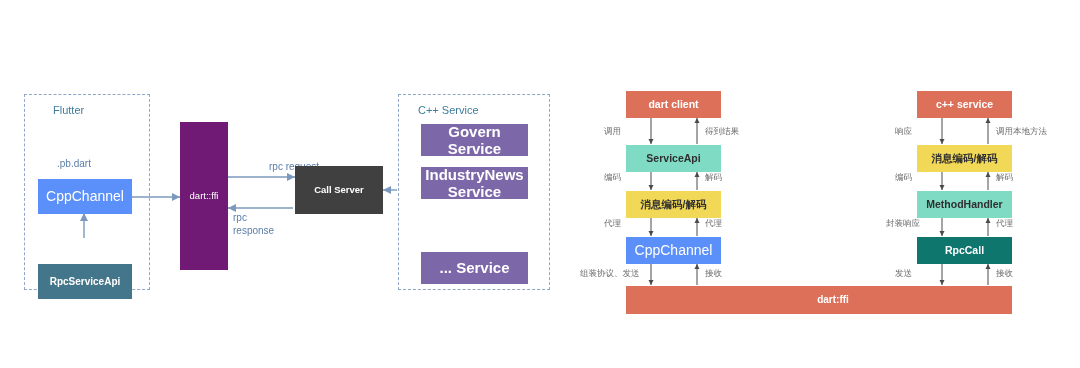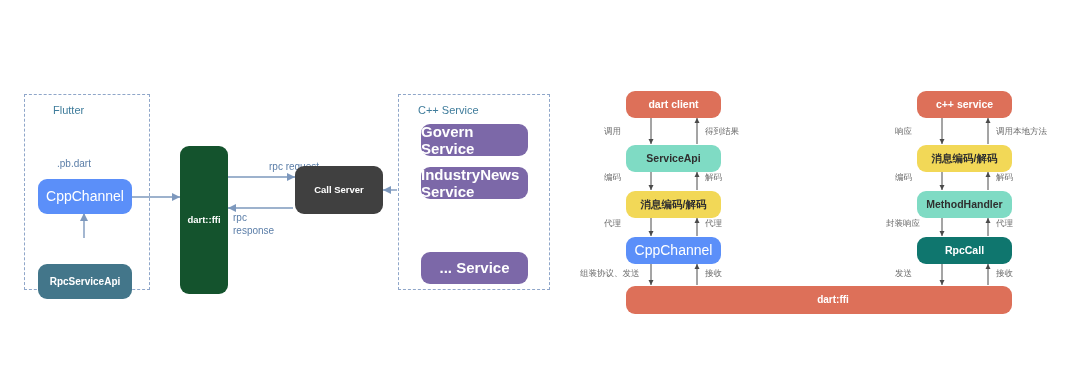--- a/index.html
+++ b/index.html
@@ -19,23 +19,23 @@
     left: 0; top: 0;
     width: 1080px;
     height: 368px;
   }
   .box {
     position: absolute;
     box-sizing: border-box;
     display: flex;
     align-items: center;
     justify-content: center;
+    text-align: center;
     color: #ffffff;
     line-height: 1.15;
-    border-radius: 9px;
   }
   
   .group-frame {
     position: absolute;
     box-sizing: border-box;
     border: 1px dashed #8fa6c9;
     background: transparent;
   }
   .group-title {
     position: absolute;
@@ -59,24 +59,23 @@
   .cpp-channel-left {
     background: #5b8ff9;
     font-size: 14px;
   }
   .rpc-service-api {
     background: #43768a;
     font-size: 10px;
     font-weight: bold;
   }
   .dart-ffi-left {
-    background: #14532d;
+    background: #701a75;
     font-size: 9.5px;
-    font-weight: bold;
-    margin-top: 24px;
+    font-weight: normal;
   }
   .call-server {
     background: #404040;
     font-size: 9.5px;
     font-weight: bold;
   }
   .svc-box {
     background: #7c68a8;
     font-size: 15px;
     font-weight: bold;

